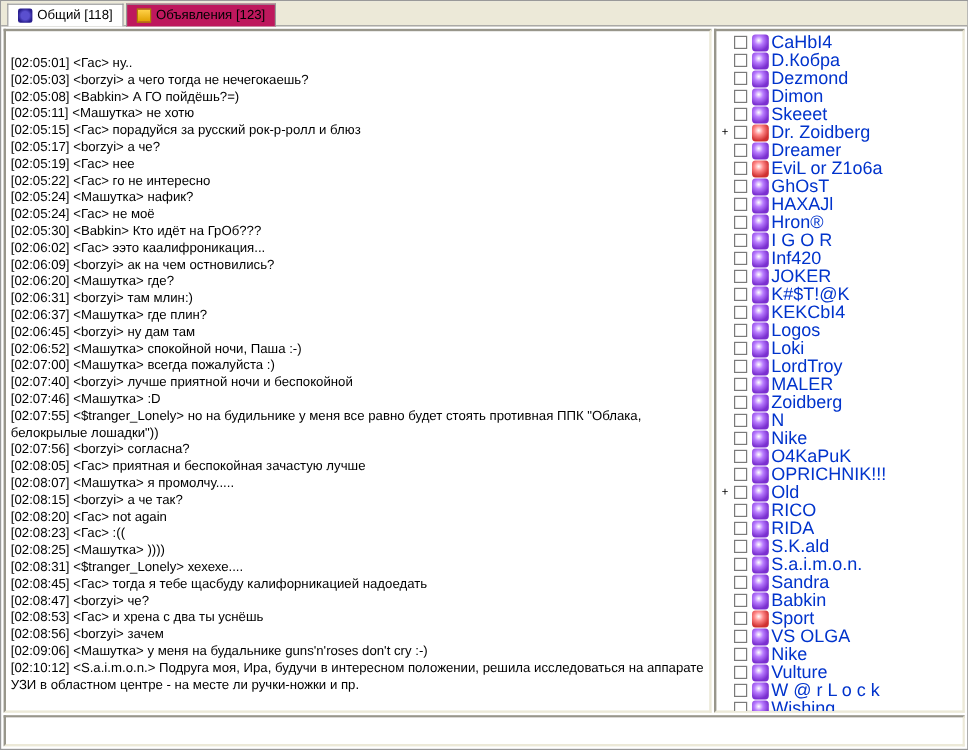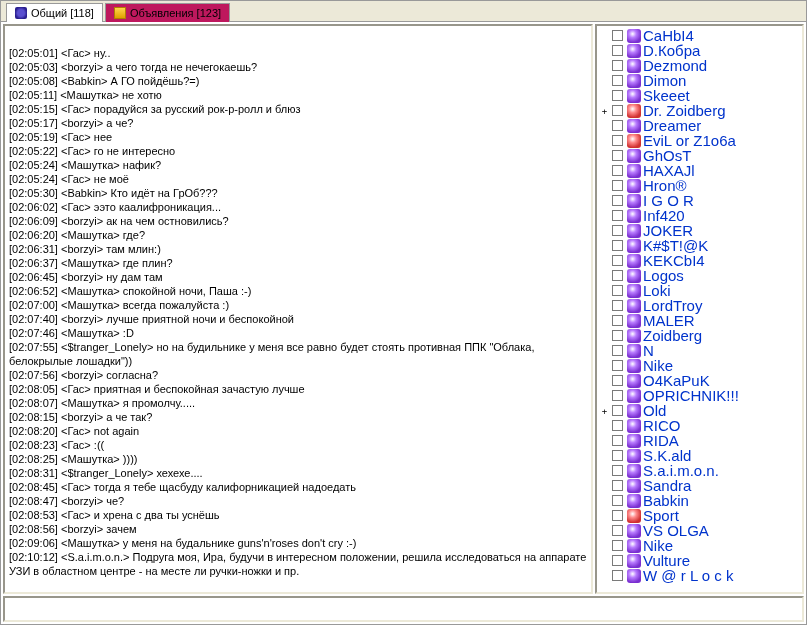--- a/index.html
+++ b/index.html
@@ -307,20 +307,26 @@
             <span class="chk"></span>
             <span class="uicon v"></span>
             <span class="uname">Vulture</span>
           </div>
           <div class="urow">
             <span class="exp"></span>
             <span class="chk"></span>
             <span class="uicon v"></span>
             <span class="uname">W @ r L o c k</span>
           </div>
+          <div class="urow">
+            <span class="exp"></span>
+            <span class="chk"></span>
+            <span class="uicon v"></span>
+            <span class="uname">Wishing</span>
+          </div>
         </div>
     </div>
 
   </div>
 
   <div class="inputbar">
     <input type="text" placeholder="" style="">
   </div>
 
 </div>

